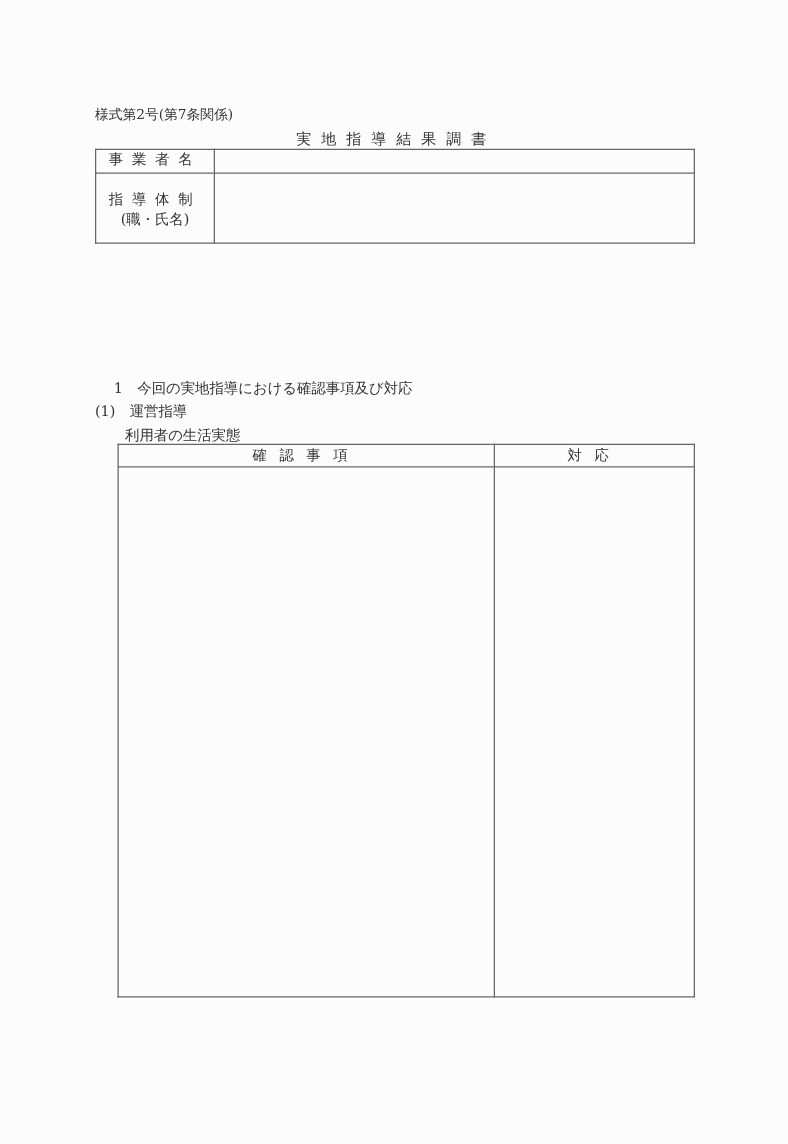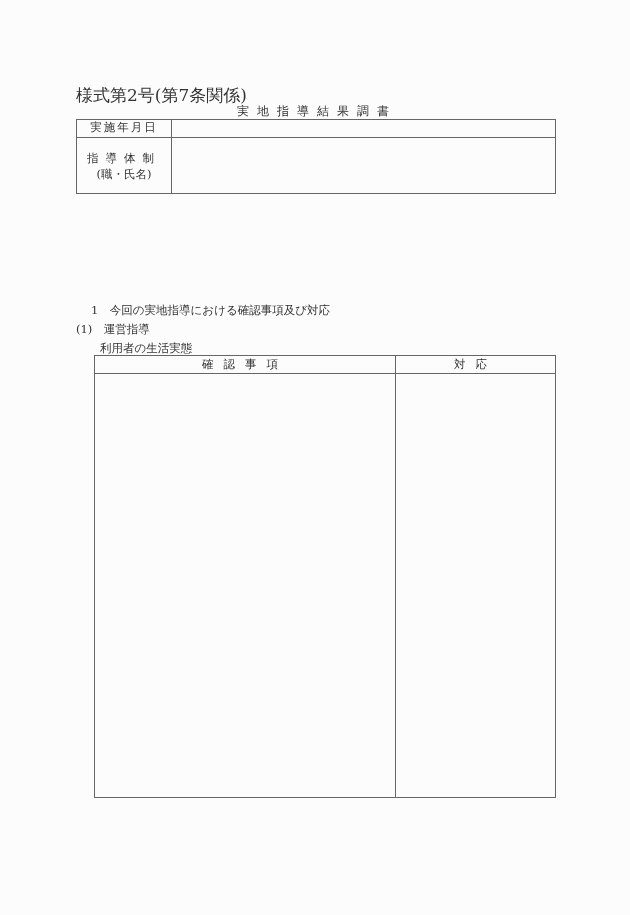--- a/index.html
+++ b/index.html
@@ -1,19 +1,19 @@
 <!DOCTYPE html>
 <html><head>
   <meta charset="utf-8">
   <style>
     html, body { margin: 0; padding: 0; background: #fcfcfc; }
     body { width: 630px; height: 915px; position: relative; overflow: hidden;
            font-family: "DejaVu Serif", "Liberation Serif", serif; color: #333; font-size: 11.5px; }
     .abs { position: absolute; }
-    .form-number { left: 76px; top: 84px; font-size: 17px; }
+    .form-number { left: 76px; top: 84px; font-size: 11px; }
     .doc-title { left: 237px; top: 103px; font-size: 12px; letter-spacing: 8px; }
     table { border-collapse: collapse; position: absolute; }
     .info-table { left: 76px; top: 119px; width: 480px; }
     .info-table td { border: 1.4px solid #666; padding: 0; vertical-align: top; }
     .info-table td.label { width: 94px; text-align: center; font-size: 11.5px; }
     .r1 td { height: 18px; } .r2 td { height: 17px; } .r3 td { height: 65px; } .r4 td { height: 55px; }
     .spaced { letter-spacing: 7px; }
     .spaced2 { letter-spacing: 2px; }
     .r4 td.label { vertical-align: middle; line-height: 16px; margin-left: 20px; }
     .section-heading { left: 91px; top: 303px; }
@@ -26,22 +26,22 @@
     .col-a { width: 300px; }
   </style>
 </head>
 <body>
 
 <div class="abs form-number">様式第2号(第7条関係)</div>
 <div class="abs doc-title">実地指導結果調書</div>
 
 <table class="info-table">
   <tbody>
-  <tr class="r2">
-    <td class="label spaced2">実施年月日</td>
+      <tr class="r1">
+    <td class="label spaced">事業者名</td>
     <td></td>
   </tr>
   <tr class="r4">
     <td class="label">
       <div class="spaced">指導体制</div>
       <div>(職・氏名)</div>
     </td>
     <td></td>
   </tr>
 </tbody>

